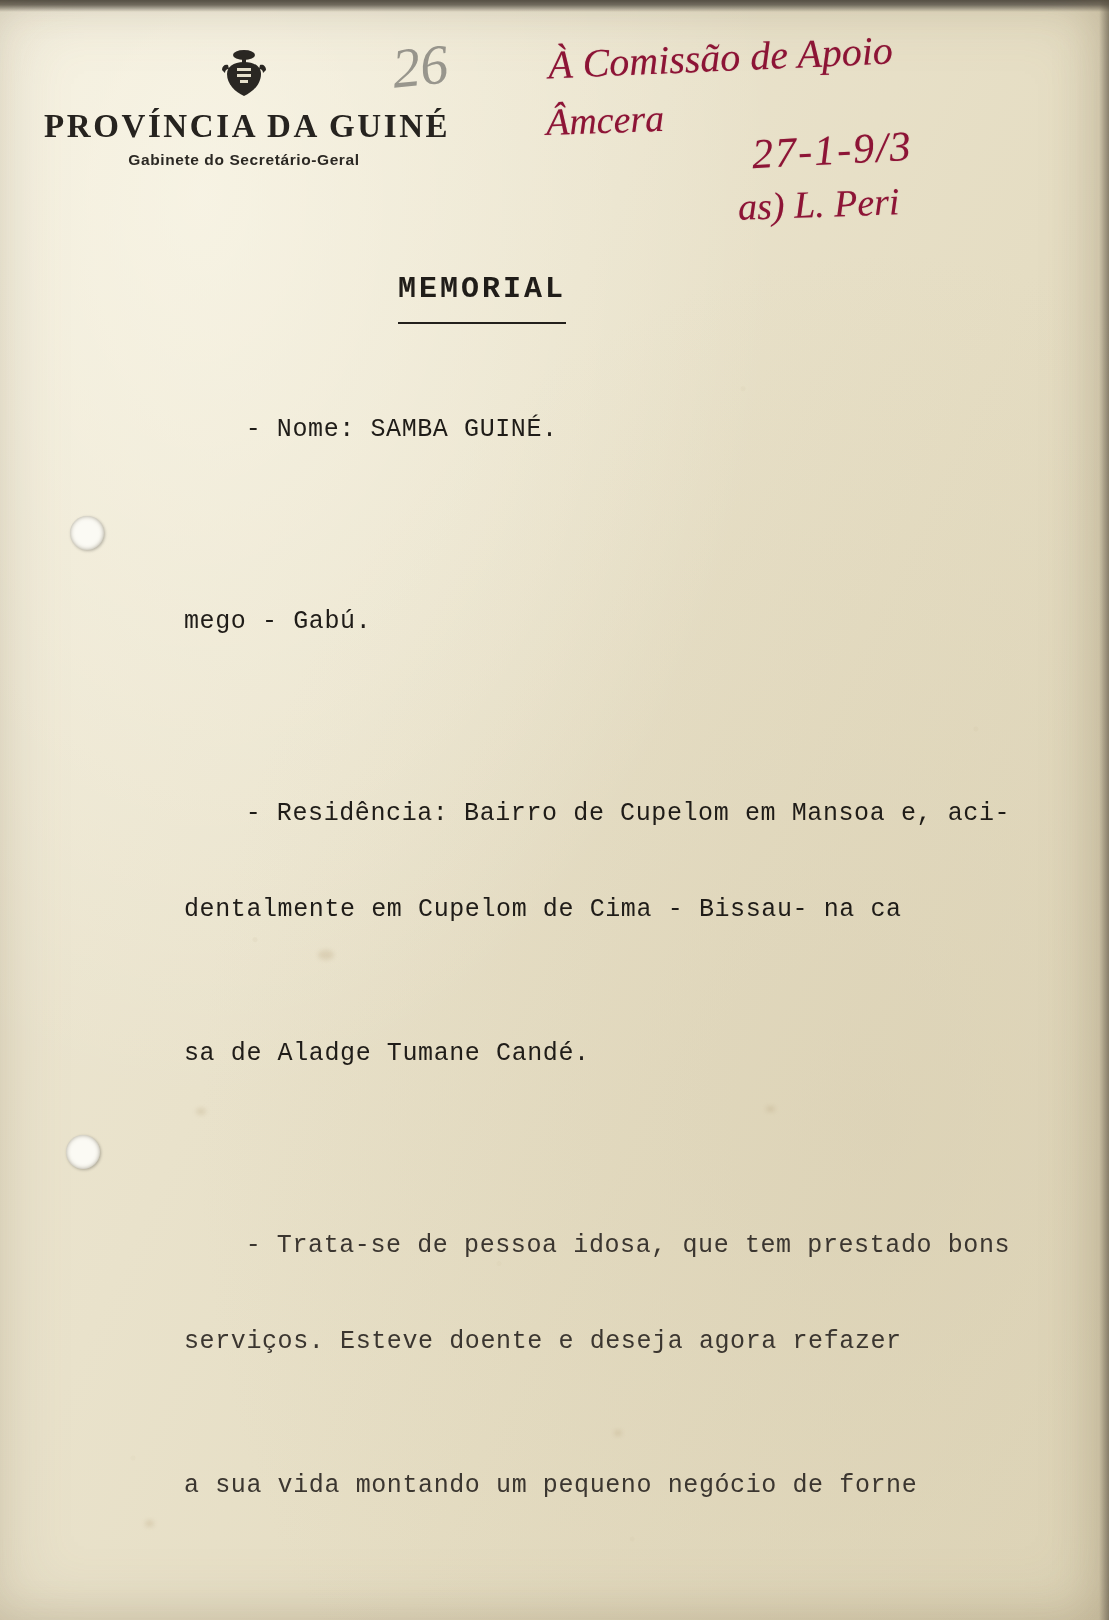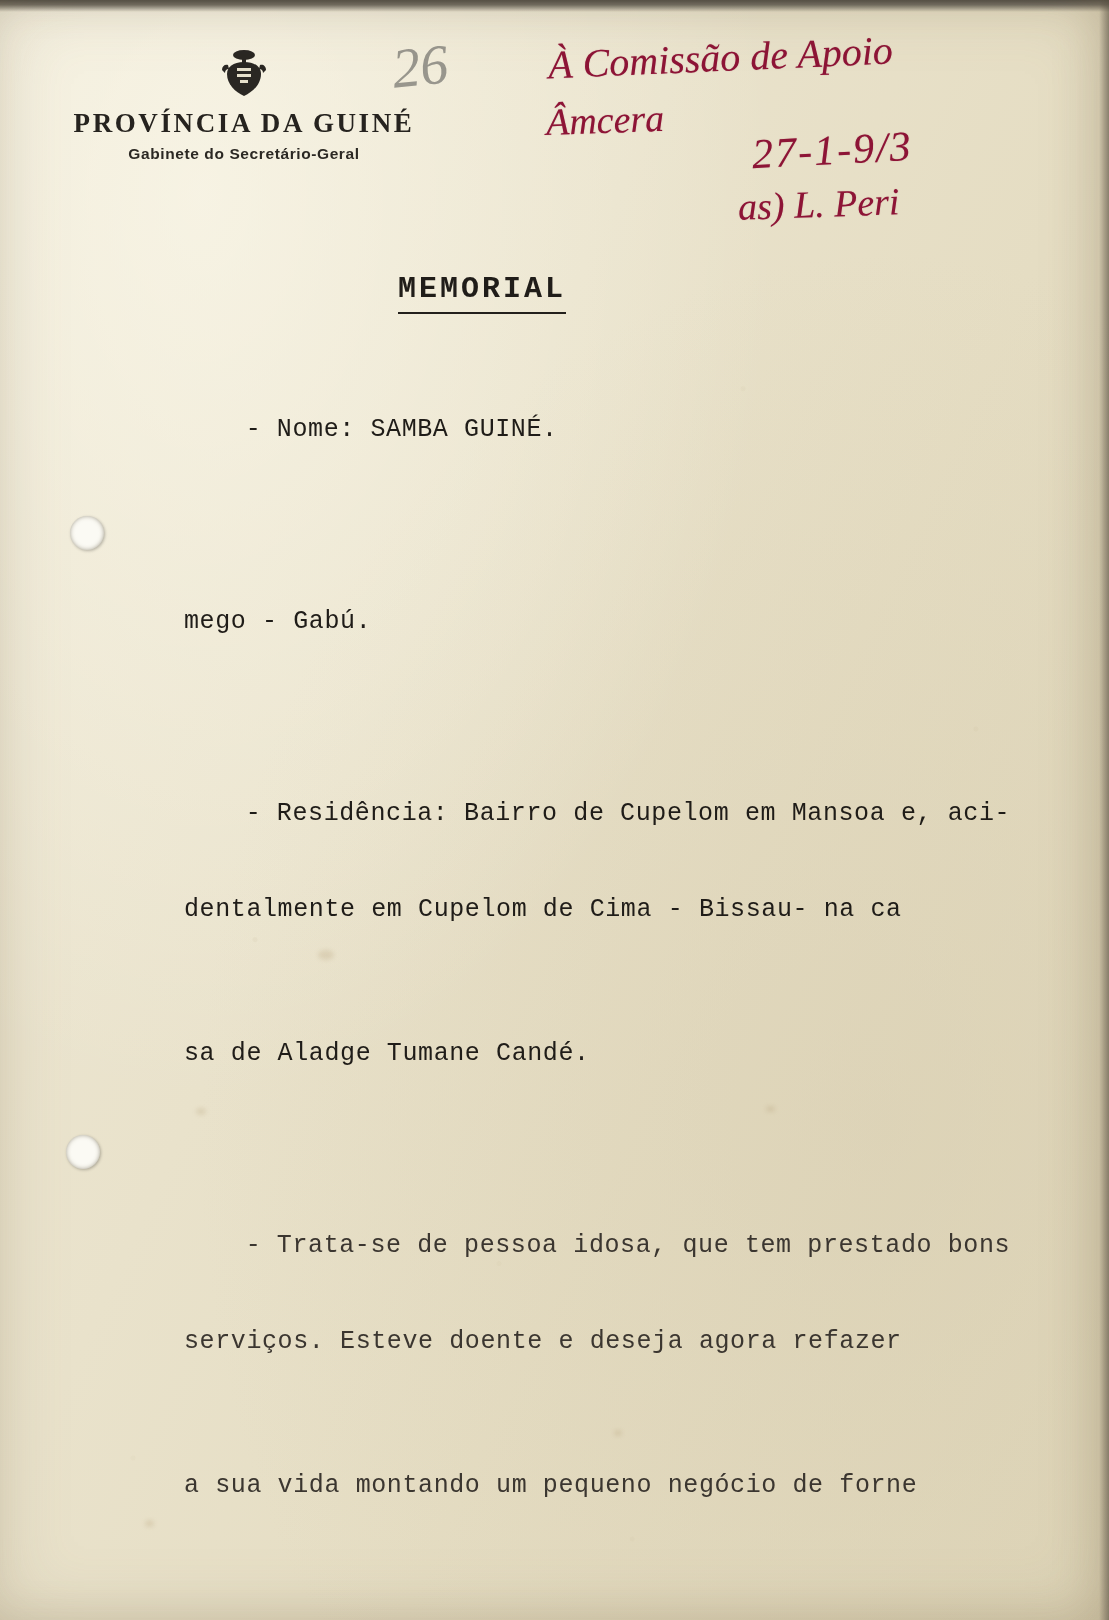--- a/index.html
+++ b/index.html
@@ -84,21 +84,21 @@
     text-align: center;
   }
   .crest {
     width: 62px;
     height: 52px;
     margin: 0 auto 10px auto;
     display: block;
   }
   .province {
     font-family: "Liberation Serif", serif;
-    font-size: 27px;
+    font-size: 33px;
     letter-spacing: 2.6px;
     font-weight: 700;
     color: #26231f;
     white-space: nowrap;
   }
   .cabinet {
     margin-top: 6px;
     font-family: "Liberation Sans", sans-serif;
     font-size: 15.5px;
     font-weight: 700;
@@ -136,21 +136,21 @@
   
   .doc-title {
     position: absolute;
     left: 398px;
     top: 272px;
     font-family: "Liberation Mono", monospace;
     font-size: 30px;
     font-weight: 700;
     letter-spacing: 3px;
     border-bottom: 2px solid #23201c;
-    padding-bottom: 6px;
+    padding-bottom: 16px;
     color: #201d19;
   }
 
   
   .body-text {
     position: absolute;
     left: 152px;
     top: 358px;
     width: 960px;
     font-family: "Liberation Mono", monospace;

